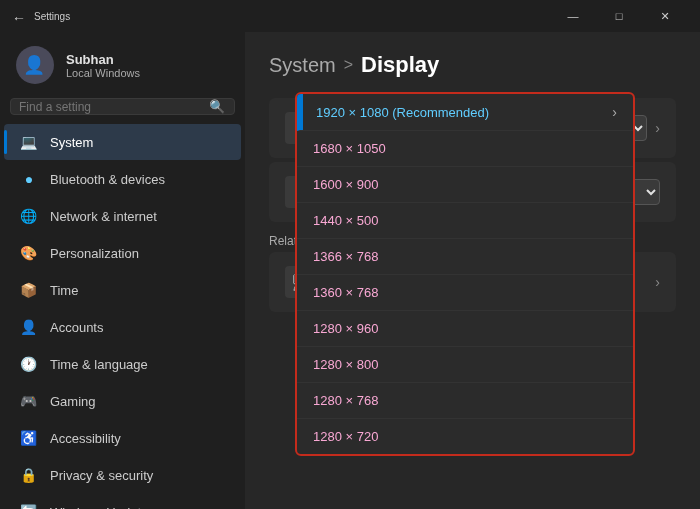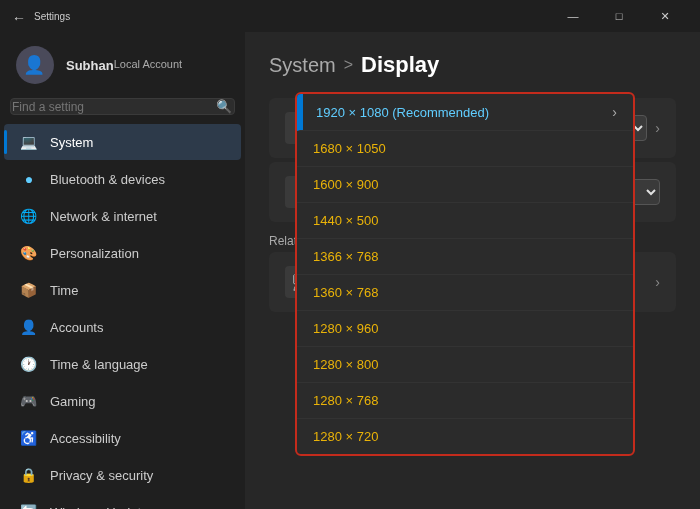--- a/index.html
+++ b/index.html
@@ -77,39 +77,39 @@
       background: #4a4a5a;
       display: flex;
       align-items: center;
       justify-content: center;
       font-size: 18px;
       color: #ccc;
       flex-shrink: 0;
     }
     .sidebar-user-info {
       display: flex;
-      flex-direction: row;
+      flex-direction: column;
     }
     .sidebar-user-name {
       font-size: 13px;
       font-weight: 600;
       color: #e0e0e0;
     }
     .sidebar-user-role {
       font-size: 11px;
       color: #aaa;
     }
     .search-box {
       margin: 4px 10px 8px 10px;
       background: #2d2d2d;
       border: 1px solid #3a3a3a;
       border-radius: 4px;
       display: flex;
       align-items: center;
-      padding: 0 1px;
+      padding: 0 8px;
       height: 32px;
     }
     .search-box input {
       background: transparent;
       border: none;
       outline: none;
       color: #ccc;
       font-size: 12px;
       flex: 1;
     }
@@ -190,21 +190,21 @@
       width: 340px;
       background: #2b2b2b;
       border: 2px solid #c42b1c;
       border-radius: 6px;
       z-index: 10;
       overflow: hidden;
     }
     .dropdown-item {
       padding: 10px 16px;
       font-size: 13px;
-      color: #eab308;
+      color: #f9a8d4;
       cursor: pointer;
       border-bottom: 1px solid #333;
       display: flex;
       align-items: center;
       justify-content: space-between;
     }
     .dropdown-item:last-child { border-bottom: none; }
     .dropdown-item.selected {
       color: #60cdff;
       font-weight: 500;
@@ -295,21 +295,21 @@
 </div>
 
 <div class="app-body">
 
   <div class="sidebar">
 
     <div class="sidebar-user">
       <div class="avatar">👤</div>
       <div class="sidebar-user-info">
         <span class="sidebar-user-name">Subhan</span>
-        <span class="sidebar-user-role">Local Account</span>
+        <span class="sidebar-user-role">Local Windows</span>
       </div>
     </div>
 
     <div class="search-box">
       <input type="text" placeholder="Find a setting" style="">
       <span class="search-icon-svg">🔍</span>
     </div>
 
     <div>
       <div class="nav-item active">

